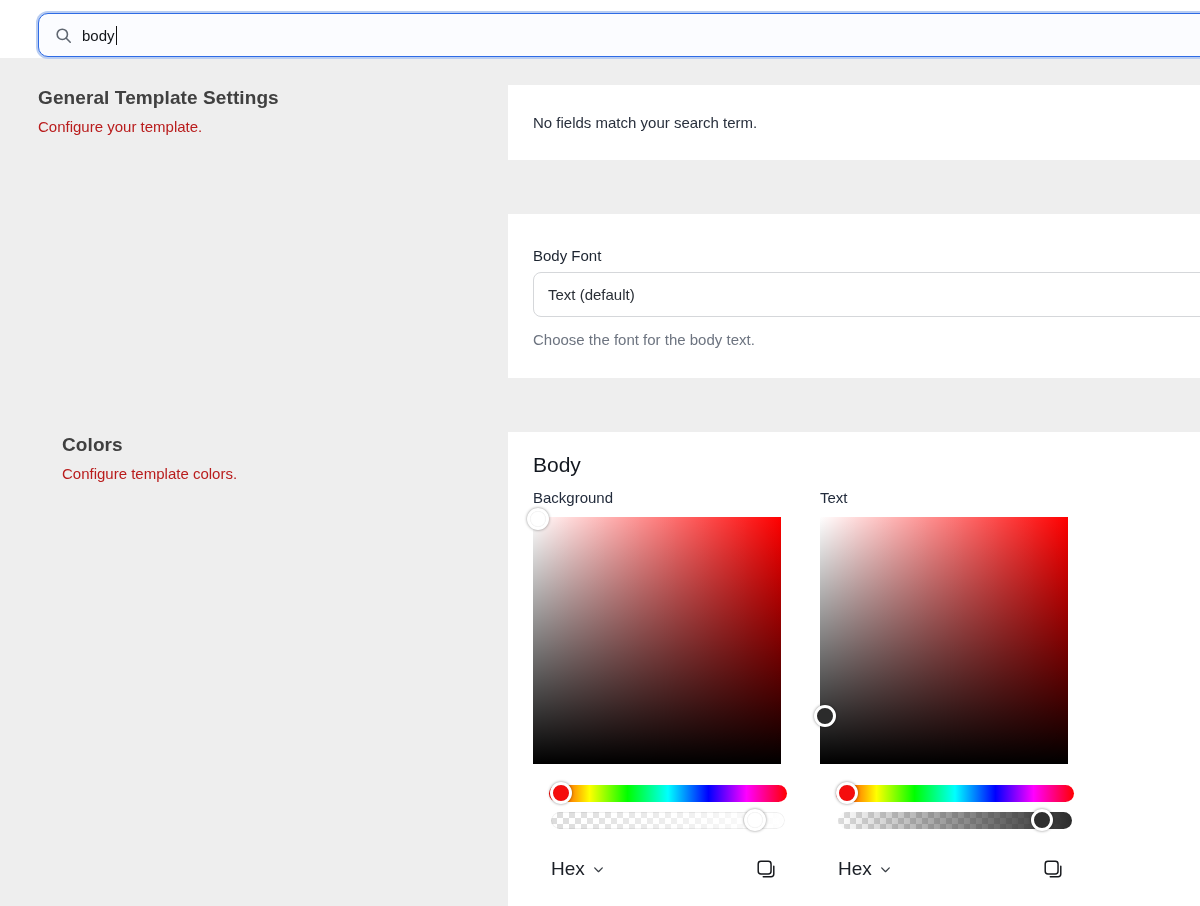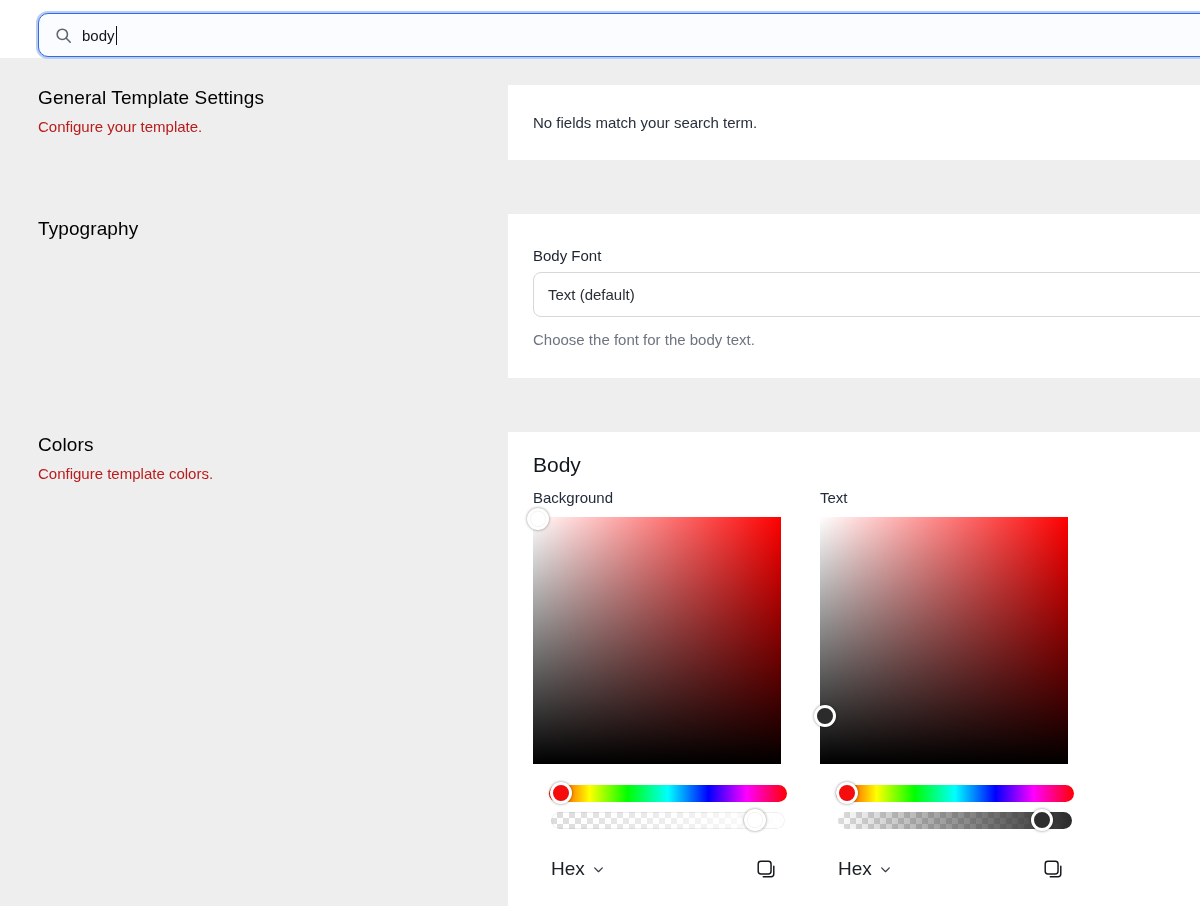--- a/index.html
+++ b/index.html
@@ -31,27 +31,27 @@
     margin-left: 9px; font-size: 15px; color: #111418; line-height: 1;
   }
   .caret {
     display: inline-block; width: 1.5px; height: 19px; background: #111;
     margin-left: 1px; vertical-align: text-bottom;
   }
 
   
   .section-head { position: absolute; left: 38px; width: 440px; }
   .section-head h2 {
-    font-size: 19px; font-weight: 400; color: #000000; letter-spacing: .1px;
+    font-size: 19px; font-weight: 700; color: #404040; letter-spacing: .1px;
     margin-bottom: 9px;
   }
   .section-head p { font-size: 15px; color: #b91c1c; }
   #head-general   { top: 87px; }
   #head-typography{ top: 218px; }
-  #head-colors    { top: 434px; }
+  #head-colors    { top: 434px; margin-left: 24px; }
 
   
   .card {
     position: absolute; left: 508px; width: 712px; background: #ffffff;
   }
   #card-search-results { top: 85px;  height: 75px;  padding: 29px 0 0 25px; }
   #card-typography     { top: 214px; height: 164px; padding: 33px 0 0 25px; }
   #card-colors         { top: 432px; height: 474px; padding: 21px 0 0 25px; }
 
   .empty-message { font-size: 15px; color: #29303d; }
@@ -143,21 +143,20 @@
       <span class="caret"></span>
   </div>
 </div>
 
 <div class="section-head" id="head-general">
   <h2>General Template Settings</h2>
   <p>Configure your template.</p>
 </div>
 
 <div class="section-head" id="head-typography">
-  <h2>Typography</h2>
 </div>
 
 <div class="section-head" id="head-colors">
   <h2>Colors</h2>
   <p>Configure template colors.</p>
 </div>
 
 <div class="card" id="card-search-results">
   <div class="empty-message">No fields match your search term.</div>
 </div>

